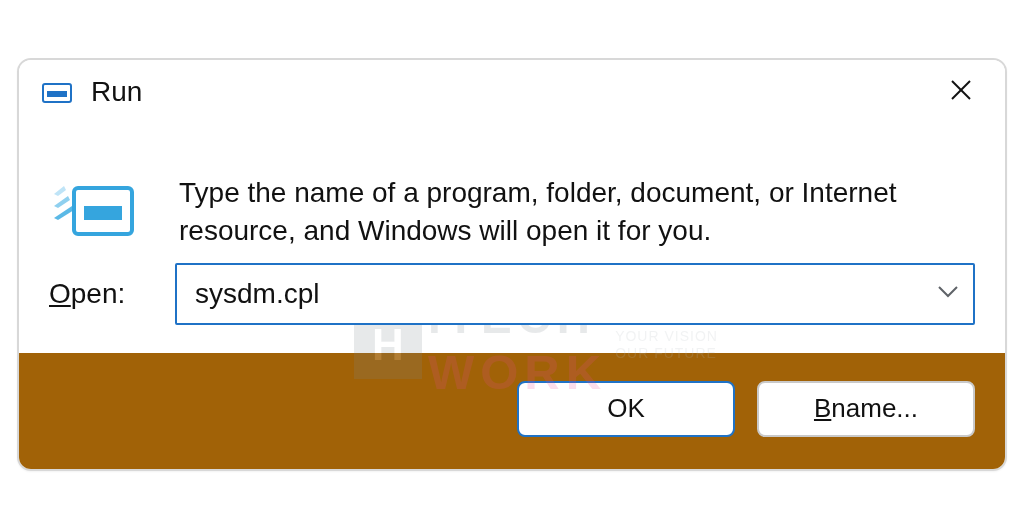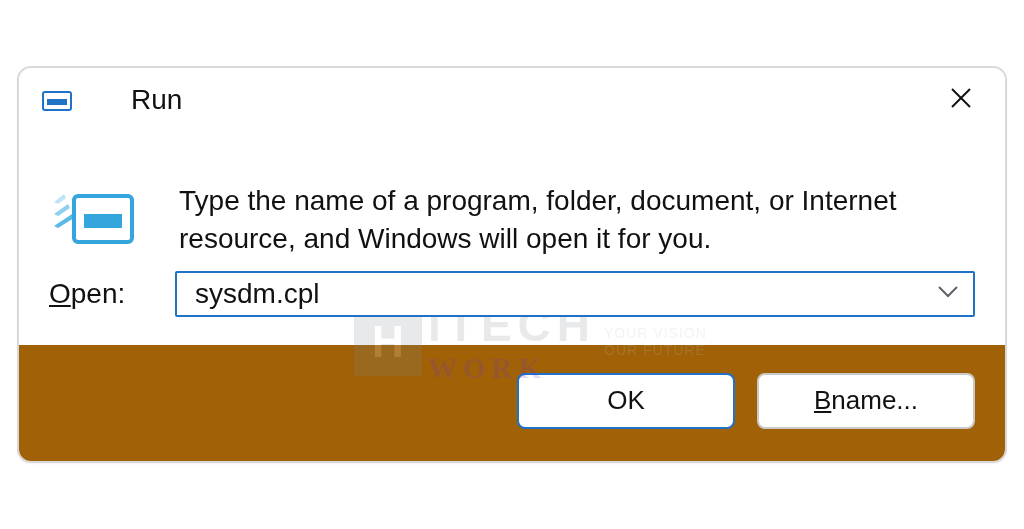--- a/index.html
+++ b/index.html
@@ -30,21 +30,20 @@
     .titlebar-left {
       display: flex;
       align-items: center;
       gap: 18px;
     }
     .title-icon-wrap { width: 32px; height: 26px; display:flex; align-items:center; justify-content:center; }
     .title-text {
       font-size: 28px;
       font-weight: 400;
       color: #111;
-      margin-left: 40px;
     }
     .close-wrap {
       width: 44px; height: 44px;
       display:flex; align-items:center; justify-content:center;
       border-radius: 4px;
     }
 
     .content {
       padding: 50px 30px 28px 30px;
     }
@@ -72,21 +71,21 @@
       white-space: nowrap;
       min-width: 90px;
     }
     .open-label .ul { text-decoration: underline; }
     .combo {
       flex: 1;
       position: relative;
     }
     .combo-input {
       width: 100%;
-      height: 46px;
+      height: 62px;
       border: 2px solid #1f72c6;
       border-radius: 2px;
       font-size: 28px;
       padding: 0 50px 0 18px;
       color: #111;
       outline: none;
       background: #ffffff;
       font-family: inherit;
     }
     .combo-caret {
@@ -135,21 +134,21 @@
       line-height:68px; text-align:center;
       margin-right:6px;
     }
     .watermark .rest {
       display:inline-block; vertical-align:middle;
     }
     .watermark .top {
       font-size: 46px; letter-spacing: 6px; font-weight:700; color:#808a90;
     }
     .watermark .bot {
-      font-size: 29px; letter-spacing: 6px; font-weight:700; color:#6d28d9;font-family:Liberation Serif, serif;
+      font-size: 49px; letter-spacing: 6px; font-weight:700; color:#ec4899;
     }
     .watermark .tag {
       display:inline-block; vertical-align:middle;
       font-size: 14px; line-height:1.2; color:#b5bcc0; letter-spacing:1px; margin-left:8px;
     }
   </style>
 </head>
 <body>
 
 <div class="dialog">

